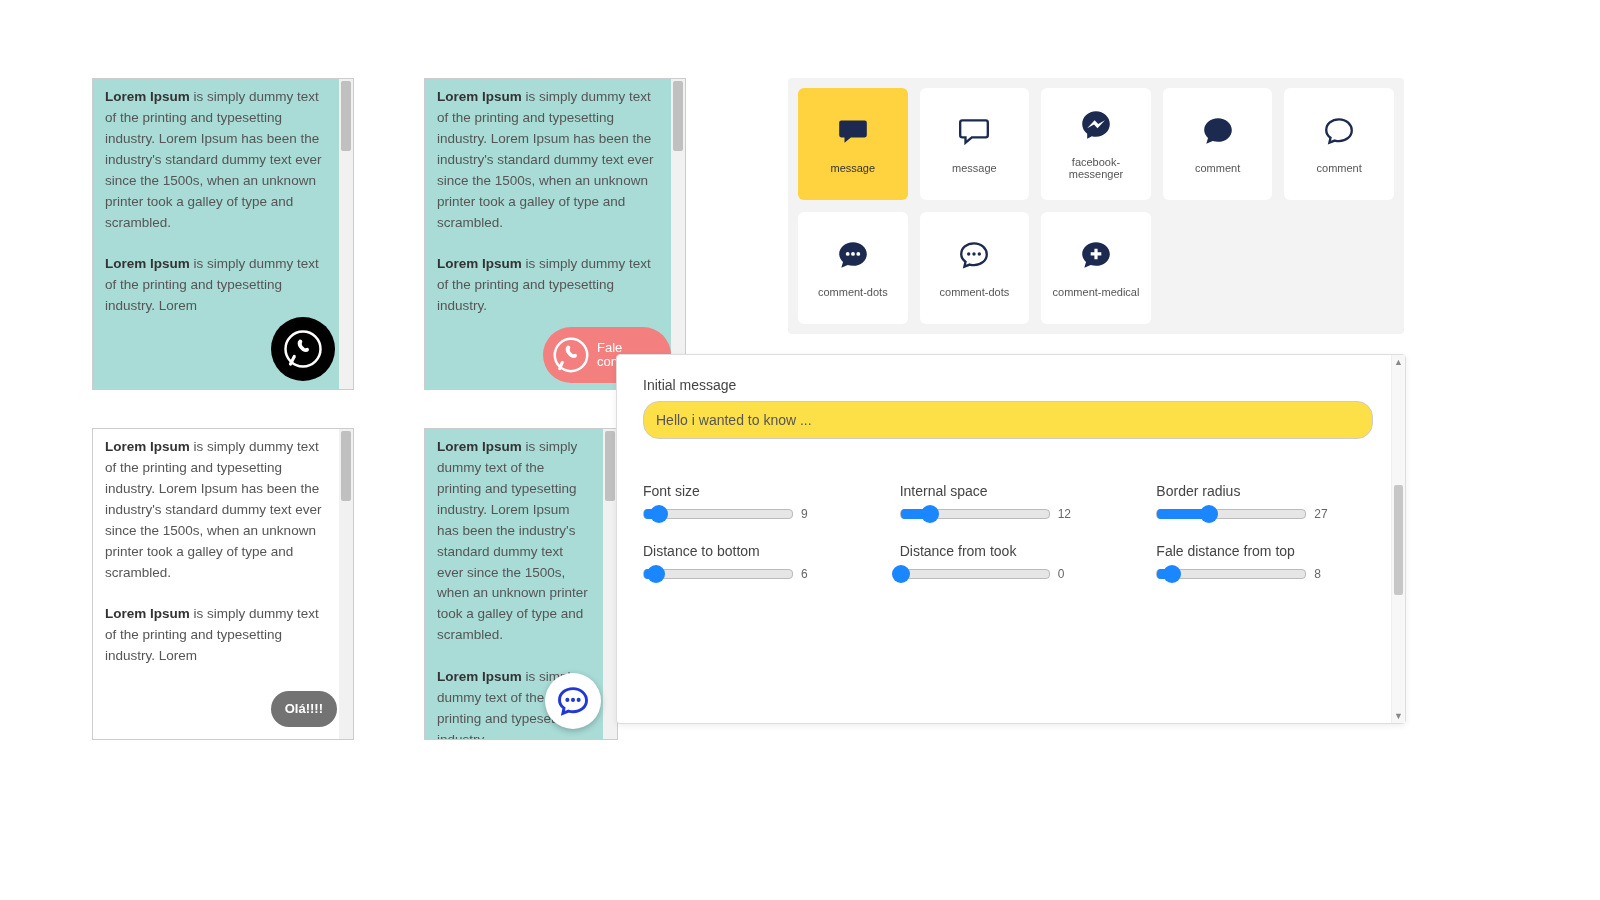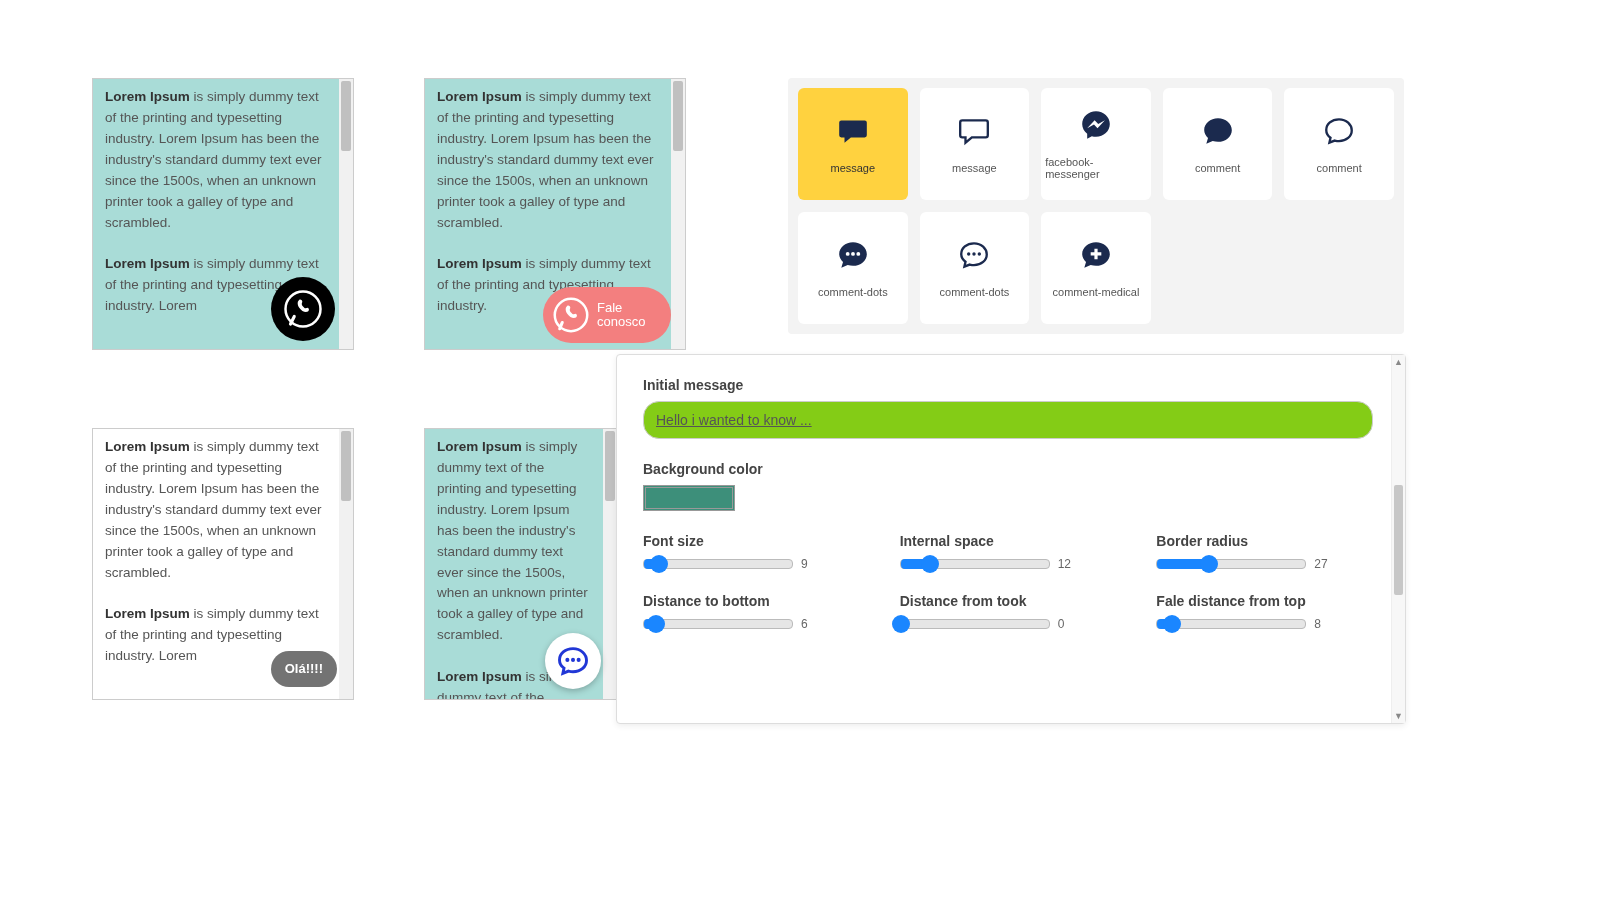--- a/index.html
+++ b/index.html
@@ -2,21 +2,21 @@
 <html><head>
 <meta charset="utf-8">
 <style>
   * { box-sizing: border-box; margin: 0; padding: 0; }
   body { font-family: "Segoe UI", Arial, sans-serif; background: #fff; width: 1600px; height: 900px; position: relative; color: #333; }
   
   
   .preview {
     position: absolute;
     width: 262px;
-    height: 272px;
+    height: 312px;
     border: 1px solid #ccc;
     background: #fff;
     overflow: hidden;
   }
   .preview-inner {
     position: absolute;
     left: 0; top: 0; right: 14px; bottom: 0;
     padding: 8px 12px;
     font-size: 13.5px;
     line-height: 1.55;
@@ -64,21 +64,21 @@
     border-radius: 6px;
     height: 112px;
     display: flex;
     flex-direction: column;
     align-items: center;
     justify-content: center;
     gap: 14px;
     cursor: pointer;
     font-size: 11px;
     color: #555;
-    text-align: left;
+    text-align: center;
     padding: 4px;
   }
   .icon-card.selected { background: #ffd23f; color: #333; }
   .icon-card svg { width: 34px; height: 34px; }
   .icon-navy { fill: #1b2a4e; }
   .icon-outline { fill: none; stroke: #1b2a4e; stroke-width: 2.2; }
   
   
   .settings {
     position: absolute;
@@ -99,30 +99,29 @@
   }
   .settings-scroll .arr {
     position: absolute; left: 0; right: 0; height: 14px;
     display:flex; align-items:center; justify-content:center;
     font-size: 9px; color: #888;
   }
   .settings-scroll-thumb {
     position: absolute; left: 2px; right: 2px; top: 130px; height: 110px;
     background: #c7c7c7; border-radius: 2px;
   }
-  .settings label.title { display:block; font-size: 14px; color:#444; margin-bottom: 8px; font-weight: bold; }
+  .settings label.title { display:block; font-size: 14px; color:#444; margin-bottom: 8px; }
   .text-input {
     width: 730px;
     padding: 10px 12px;
     border: 1px solid #ccc;
     border-radius: 16px;
     font-size: 14px;
     color: #555;
-    background: #84cc16;
-    text-decoration: underline;
+    background: #fde047;
   }
   .row { display: flex; gap: 40px; margin-top: 22px; width: 730px; }
   .col { flex: 1; }
   .color-swatch {
     width: 92px; height: 26px;
     border: 3px double #999;
     cursor: pointer;
   }
   .slider-group { display:flex; align-items:center; gap: 8px; margin-top: 8px; }
   .slider {
@@ -273,24 +272,20 @@
       </svg>
     <span>comment-medical</span>
   </div>
 </div>
 
 <div class="settings">
   <label class="title">Initial message</label>
   <input class="text-input" type="text" value="Hello i wanted to know ..." style="">
   
   <div class="row">
-    <div class="col">
-      <label class="title">Background color</label>
-      <div class="color-swatch" style="background: rgb(61, 143, 122);"></div>
-    </div>
     <div class="col"></div>
   </div>
   
   <div class="row" id="slider-row-1">
       <div class="col">
         <label class="title">Font size</label>
         <div class="slider-group">
           <div class="slider">
             <div class="slider-fill" style="width:10%"></div>
             <div class="slider-thumb" style="left:10%"></div>

